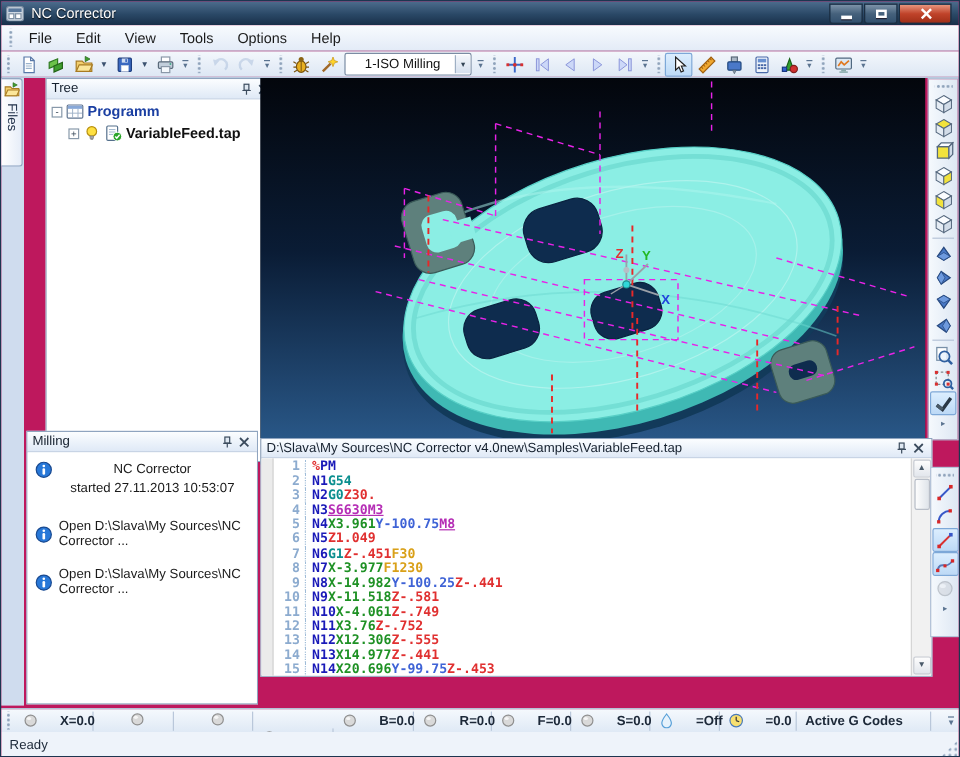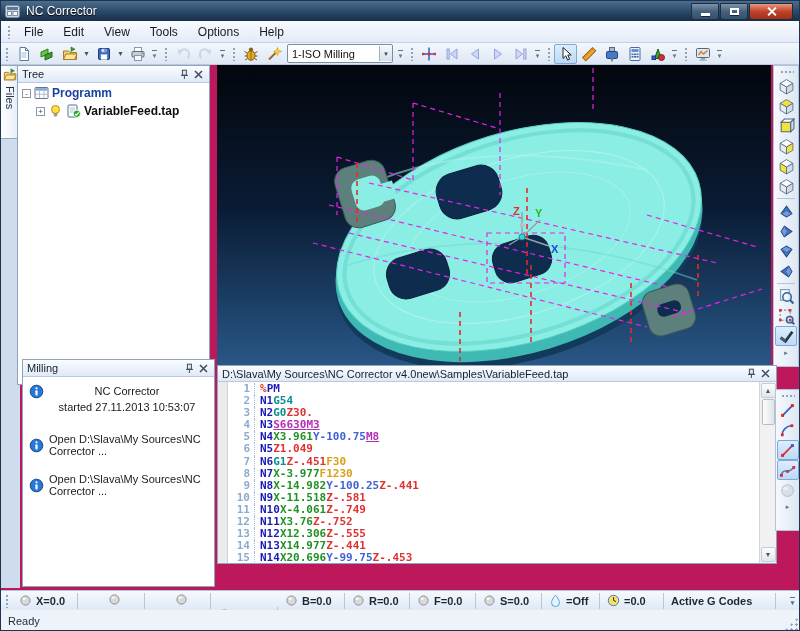--- a/index.html
+++ b/index.html
@@ -40,40 +40,40 @@
     border:1px solid rgba(0,0,0,0);border-radius:2px;flex:none;}
   .tb-btn svg{width:16px;height:16px;}
   .tb-btn.active{background:linear-gradient(#dceefe,#bcd9f6);border-color:#7da8d8;}
   .tb-btn.disabled{opacity:.4;}
   .tb-dd{width:11px;height:20px;display:flex;align-items:center;justify-content:center;
     font-size:8px;color:#3c5270;flex:none;}
   .ovf{width:11px;height:20px;display:flex;flex-direction:column;align-items:center;justify-content:center;
     font-size:7px;color:#5a7390;line-height:5px;flex:none;}
   .ovf i{display:block;width:5px;height:1px;background:#5a7390;margin-bottom:2px;}
   .combo{width:106px;height:19px;border:1px solid #7b8ca3;background:#fff;border-radius:2px;
-    display:flex;align-items:center;font-size:11px;color:#111;padding-left:4px;margin:0 2px;}
+    display:flex;align-items:center;font-size:11px;color:#111;padding-left:16px;margin:0 2px;}
   .combo .arrow{margin-left:auto;width:13px;height:15px;background:linear-gradient(#f4f7fb,#d6e0ee);
     border-left:1px solid #9fb0c4;display:flex;align-items:center;justify-content:center;font-size:7px;color:#345;}
 
   
   .left-strip{position:absolute;left:0;top:64px;width:19px;bottom:42px;background:#cfdcee;}
   .files-tab{position:absolute;left:0;top:0;width:18px;height:74px;
     background:linear-gradient(90deg,#ffffff,#e6edf8);border:1px solid #93a7c2;border-left:none;
     border-radius:0 3px 3px 0;display:flex;flex-direction:column;align-items:center;padding-top:2px;}
   .files-tab svg{width:14px;height:14px;}
   .files-label{writing-mode:vertical-rl;font-size:11px;color:#20304a;margin-top:4px;}
 
   
   .panel{position:absolute;background:#fff;border:1px solid #8fa4bf;}
   .panel-header{height:17px;background:linear-gradient(#fbfdff,#dfe9f6);border-bottom:1px solid #bccadf;
     display:flex;align-items:center;padding:0 4px;font-size:11px;color:#15202e;}
   .panel-header .spacer{flex:1;}
   .hdr-btn{width:14px;height:13px;display:flex;align-items:center;justify-content:center;flex:none;}
   .hdr-btn svg{width:11px;height:11px;}
-  .tree-panel{left:16px;top:64px;width:193px;height:320px;}
+  .tree-panel{left:37px;top:64px;width:193px;height:320px;}
   .report-panel{left:21px;top:358px;width:193px;height:228px;}
   .panel-body{position:absolute;left:0;right:0;top:17px;bottom:0;background:#fff;overflow:hidden;}
 
   .tree-row{display:flex;align-items:center;gap:3px;padding:3px 2px 1px 4px;font-weight:bold;font-size:12px;}
   .tree-row.child{padding-left:18px;color:#101010;}
   .tree-row.root{color:#1b3fa2;}
   .expander{width:9px;height:9px;border:1px solid #89a;background:#fff;font-size:8px;line-height:7px;
     text-align:center;color:#345;flex:none;font-weight:normal;}
   .tree-ico{width:15px;height:14px;flex:none;}
   .tree-ico svg{width:15px;height:14px;}
@@ -123,21 +123,21 @@
   .scr-btn{width:15px;height:15px;display:flex;align-items:center;justify-content:center;
     font-size:7px;color:#4a5a6a;background:linear-gradient(#fdfdfd,#e2e6ec);border:1px solid #c8ccd4;border-radius:2px;margin:1px 0;}
   .scr-thumb{width:13px;height:26px;background:linear-gradient(90deg,#fdfdfd,#dfe4ea);
     border:1px solid #b8bec8;border-radius:2px;}
   .scr-track{flex:1;}
 
   
   .statusbar{position:absolute;left:0;right:0;top:589px;height:20px;
     background:linear-gradient(#f5f9fd,#dfe9f5);border-top:1px solid #b3c2d6;
     display:flex;align-items:center;font-size:11px;font-weight:bold;color:#1c2838;}
-  .seg{display:flex;align-items:center;gap:4px;height:16px;padding-left:7px;
+  .seg{display:flex;align-items:center;gap:18px;height:16px;padding-left:7px;
     border-right:1px solid #b9c7da;flex:none;}
   .seg .ico{width:13px;height:13px;}
   .seg .ico svg{width:13px;height:13px;}
   .sb-ovf{margin-left:auto;margin-right:4px;font-size:7px;color:#5a7390;display:flex;flex-direction:column;align-items:center;line-height:5px;}
   .sb-ovf i{display:block;width:5px;height:1px;background:#5a7390;margin-bottom:2px;}
   .readybar{position:absolute;left:0;right:0;top:609px;height:22px;background:#eef3fa;
     display:flex;align-items:center;padding-left:7px;font-size:11px;color:#1c2838;}
   .resize-grip{position:absolute;right:1px;bottom:1px;width:14px;height:14px;
     background-image:radial-gradient(circle,#8fa3bb 1.2px,rgba(0,0,0,0) 1.4px);
     background-size:5px 5px;clip-path:polygon(100% 0,100% 100%,0 100%);}

